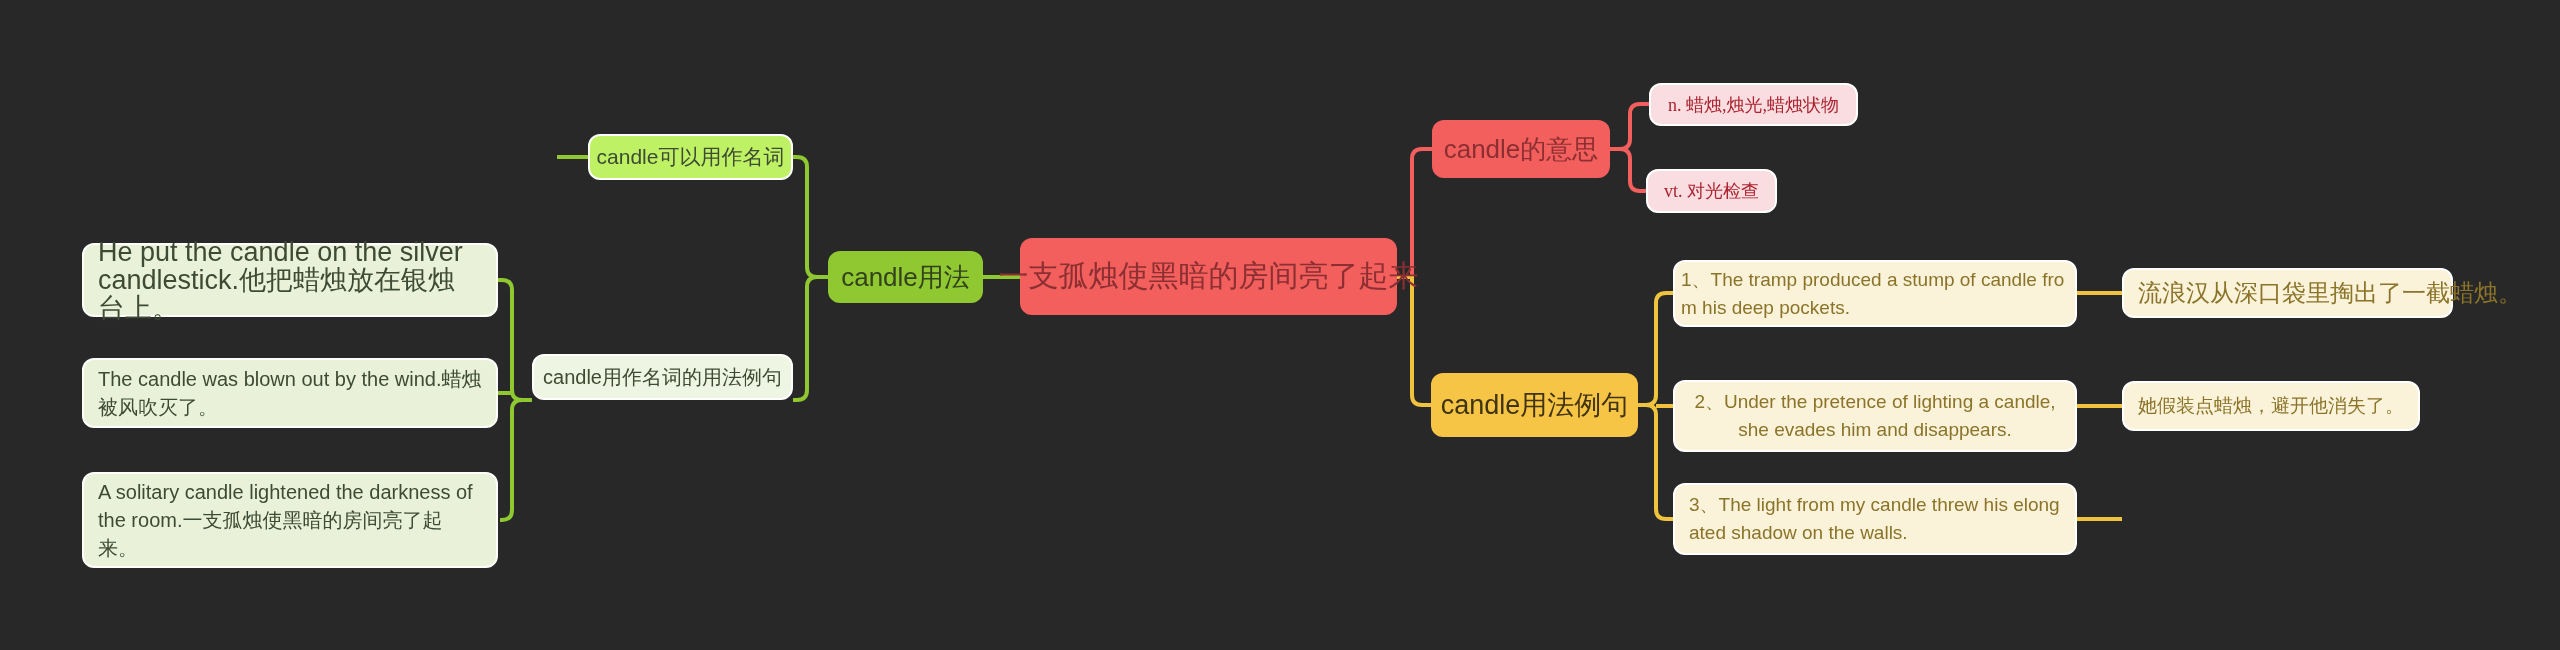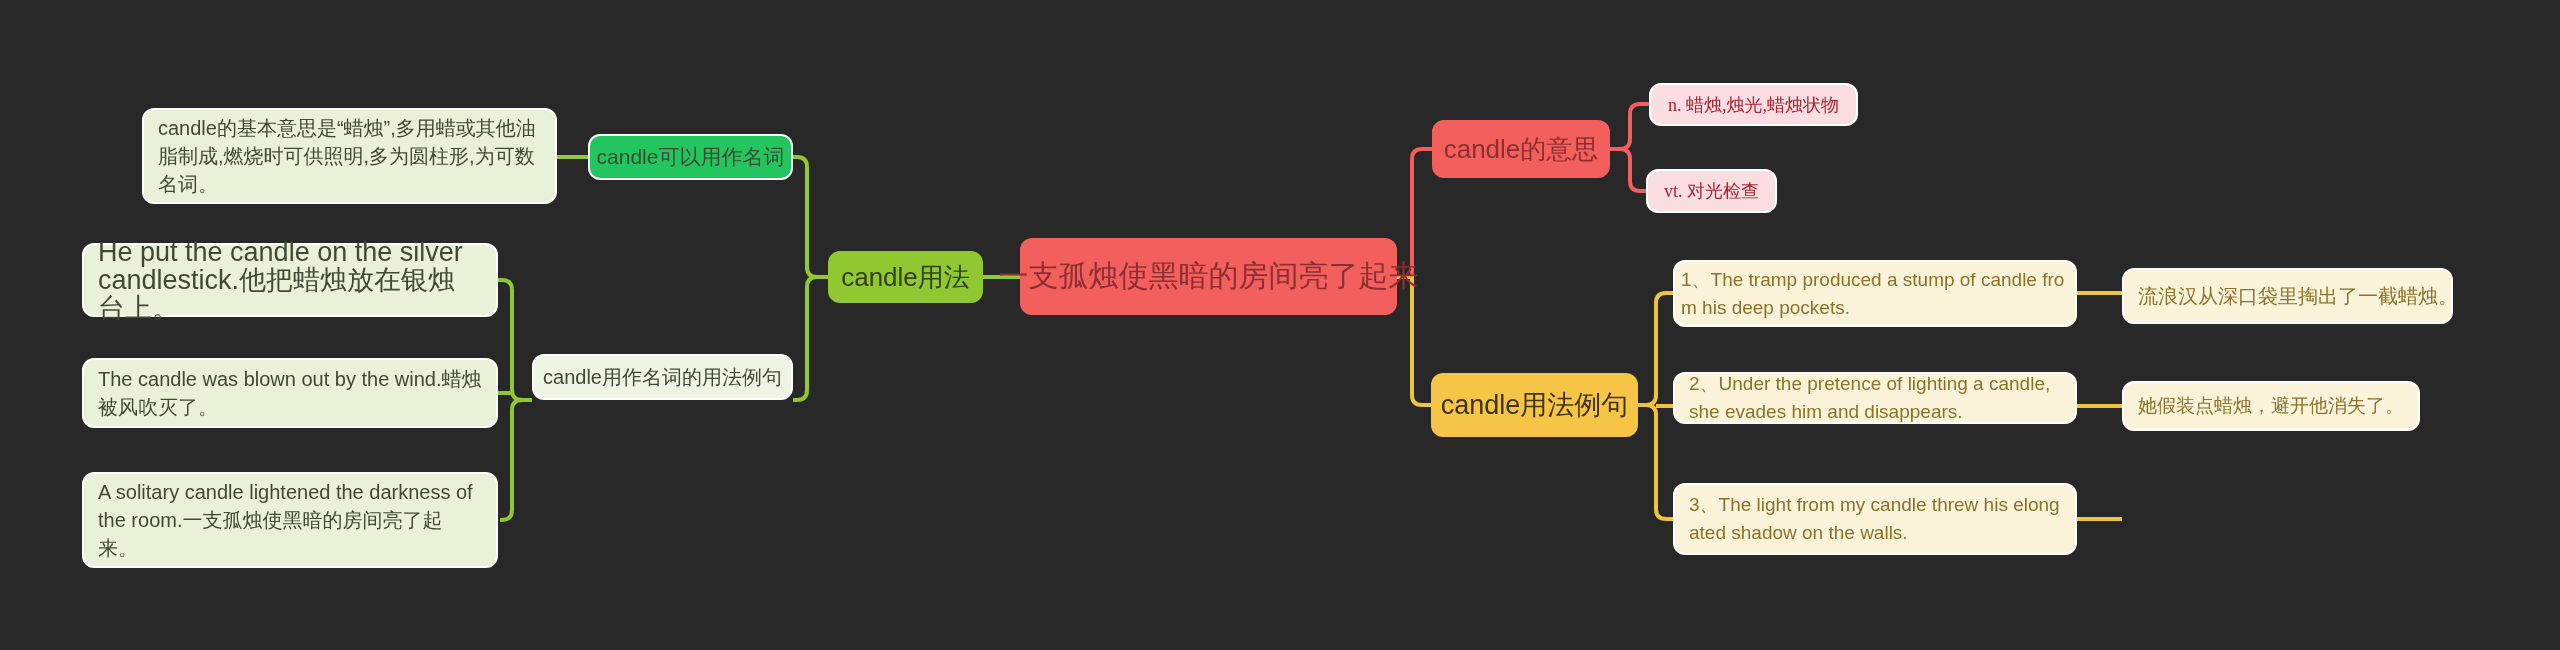--- a/index.html
+++ b/index.html
@@ -24,34 +24,34 @@
   .green-node{background:#8fc831;color:#33411c;}
   .red-node{background:#f25f5c;color:#8c2f33;}
   .yellow-node{background:#f6c545;color:#403312;}
   
   .lightgreen{background:#e9f2d8;color:#3e4a34;}
   .pink{background:#fadde1;color:#ab2430;border-color:#fff;font-family:Liberation Serif, serif;}
   .cream{background:#faf3da;color:#8b7429;border-color:#fff;}
   
   #root        {left:1020px;top:238px;width:377px;height:77px;}
   #n-usage     {left:828px; top:251px;width:155px;height:52px;font-size:26px;}
-  #n-usage-noun{left:588px; top:134px;width:205px;height:46px;font-size:21px;background:#22c55e;}
+  #n-usage-noun{left:588px; top:134px;width:205px;height:46px;font-size:21px;background:#bef264;}
   #d-usage-detail{left:142px;top:108px;width:415px;height:96px;padding:5px 14px;font-size:20px;line-height:28px;}
   #n-noun-ex   {left:532px; top:354px;width:261px;height:46px;font-size:20px;background:#eef5e2;}
   #ex-l1{left:82px;top:243px;width:416px;height:74px;padding:6px 14px;font-size:27px;line-height:28px;}
   #ex-l2{left:82px;top:358px;width:416px;height:70px;padding:0 14px;font-size:20px;line-height:28px;}
   #ex-l3{left:82px;top:472px;width:416px;height:96px;padding:6px 14px;font-size:20px;line-height:28px;}
   #n-meaning   {left:1432px;top:120px;width:178px;height:58px;font-size:26px;}
   #m1{left:1649px;top:83px; width:209px;height:43px;padding:4px 12px;font-size:18px;justify-content:center;white-space:nowrap;}
   #m2{left:1646px;top:169px;width:131px;height:44px;padding:4px 0;font-size:18px;justify-content:center;white-space:nowrap;}
   #n-examples  {left:1431px;top:373px;width:207px;height:64px;font-size:27px;}
   #e1 {left:1673px;top:260px;width:404px;height:67px;padding:4px 6px;font-size:19px;line-height:28px;}
-  #e2 {left:1673px;top:372px;width:404px;height:52px;padding:4px 14px;font-size:19px;line-height:28px;}
+  #e2 {left:1673px;top:380px;width:404px;height:72px;padding:4px 14px;font-size:19px;line-height:28px;text-align:center;}
   #e3 {left:1673px;top:483px;width:404px;height:72px;padding:4px 14px;font-size:19px;line-height:28px;}
-  #e1t{left:2122px;top:268px;width:331px;height:56px;padding:4px 14px;font-size:20px;white-space:nowrap;}
+  #e1t{left:2122px;top:268px;width:331px;height:50px;padding:4px 14px;font-size:24px;white-space:nowrap;}
   #e2t{left:2122px;top:381px;width:298px;height:50px;padding:4px 14px;font-size:19px;white-space:nowrap;}
   #e3t{left:2122px;top:494px;width:340px;height:50px;padding:4px 14px;font-size:19px;white-space:nowrap;}
   
   .wire{fill:none;stroke-width:4px;}
   .wire-green {stroke:#8fc831;}
   .wire-red   {stroke:#f25f5c;}
   .wire-yellow{stroke:#f0c33f;}
 </style>
 </head>
 <body>
@@ -81,21 +81,20 @@
 
     <path class="wire wire-yellow" d="M 2077 293 H 2122"></path>
     <path class="wire wire-yellow" d="M 2077 406 H 2122"></path>
     <path class="wire wire-yellow" d="M 2077 519 H 2122"></path>
   </svg>
 
   <div id="root" class="node root-node">一支孤烛使黑暗的房间亮了起来</div>
 
   <div id="n-usage" class="node green-node">candle用法</div>
   <div id="n-usage-noun" class="node textbox lightgreen" style="justify-content:center;white-space:nowrap;">candle可以用作名词</div>
-  <div id="d-usage-detail" class="textbox lightgreen">candle的基本意思是“蜡烛”,多用蜡或其他油脂制成,燃烧时可供照明,多为圆柱形,为可数名词。</div>
   <div id="n-noun-ex" class="node textbox lightgreen" style="justify-content:center;white-space:nowrap;">candle用作名词的用法例句</div>
   <div id="ex-l1" class="textbox lightgreen">He put the candle on the silver candlestick.他把蜡烛放在银烛台上。</div>
   <div id="ex-l2" class="textbox lightgreen">The candle was blown out by the wind.蜡烛被风吹灭了。</div>
   <div id="ex-l3" class="textbox lightgreen">A solitary candle lightened the darkness of the room.一支孤烛使黑暗的房间亮了起来。</div>
 
   <div id="n-meaning" class="node red-node">candle的意思</div>
   <div id="m1" class="textbox pink">n. 蜡烛,烛光,蜡烛状物</div>
   <div id="m2" class="textbox pink">vt. 对光检查</div>
 
   <div id="n-examples" class="node yellow-node">candle用法例句</div>

